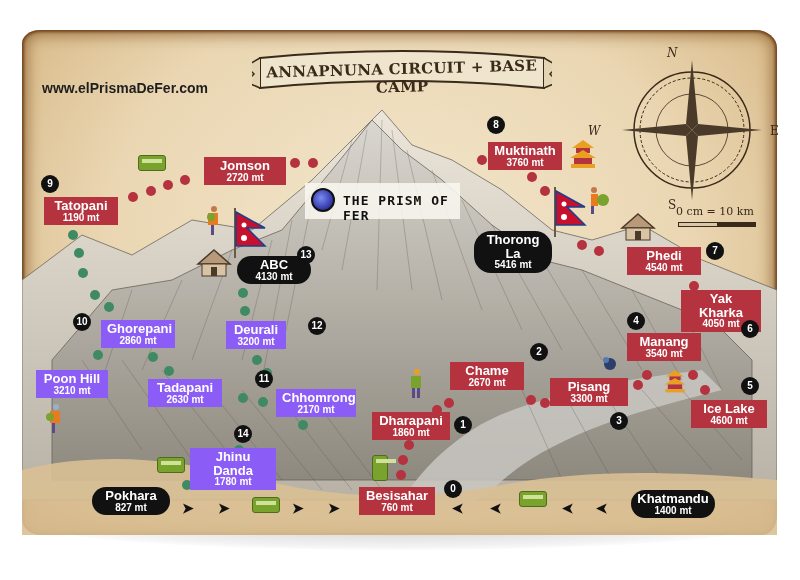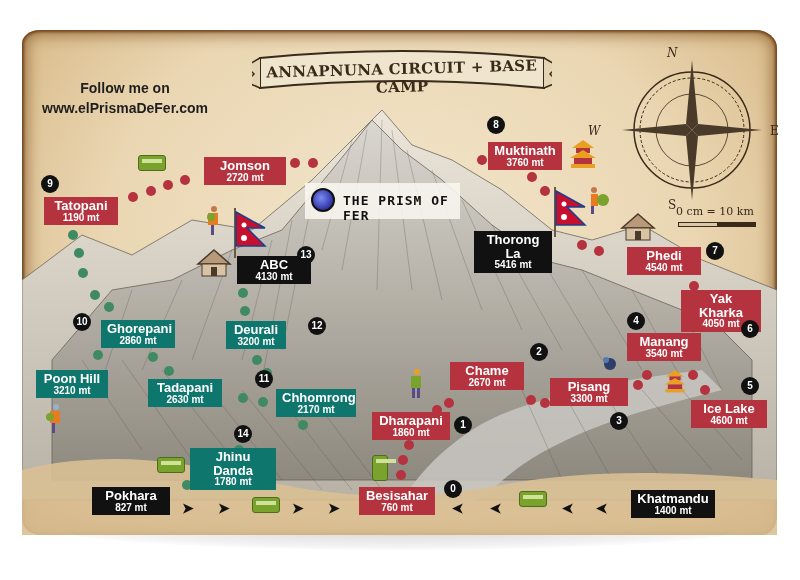--- a/index.html
+++ b/index.html
@@ -34,22 +34,22 @@
     position: absolute; left: 30px; top: 78px; width: 190px; text-align: center;
     font-size: 14px; font-weight: bold; color: #1e1e1e; line-height: 20px;
   }
   .label {
     position: absolute; color: #fff; text-align: center; font-weight: bold;
     line-height: 1.05; padding: 2px 6px; box-sizing: border-box;
   }
   .label .name { display: block; font-size: 13px; }
   .label .alt { display: block; font-size: 10px; }
   .red { background: #b5323f; }
-  .green { background: #0f766e; }
-  .black { background: #111111; }
+  .green { background: #8b5cf6; }
+  .black { background: #111111; border-radius: 17px; }
   .num {
     position: absolute; width: 18px; height: 18px; border-radius: 50%;
     background: #111; color: #fff; font-size: 10px; font-weight: bold;
     text-align: center; line-height: 18px;
   }
   .dot { position: absolute; width: 10px; height: 10px; border-radius: 50%; }
   .dot.r { background: #b5323f; }
   .dot.g { background: #3f8a63; }
   .prism {
     position: absolute; left: 305px; top: 183px; width: 155px; height: 36px;
@@ -138,21 +138,20 @@
 <div class="title-banner">
   <svg width="300" height="52" viewBox="0 0 300 52" style="position:absolute;left:0;top:0">
     <path d="M8,10 Q150,-4 292,10 L292,40 Q150,26 8,40 Z" fill="#efe4cc" stroke="#3a2a1a" stroke-width="2"></path>
     <path d="M8,10 L-6,18 L2,26 L-6,34 L8,40" fill="#e3d4b3" stroke="#3a2a1a" stroke-width="1.5"></path>
     <path d="M292,10 L306,18 L298,26 L306,34 L292,40" fill="#e3d4b3" stroke="#3a2a1a" stroke-width="1.5"></path>
   </svg>
   <div class="title-text">ANNAPNUNA CIRCUIT + BASE CAMP</div>
 </div>
 
 <div class="follow">
-  <div>Follow me on</div>
   <div>www.elPrismaDeFer.com</div>
 </div>
 
 <div class="compass">
   <svg width="160" height="170" viewBox="0 0 160 170">
     <circle cx="80" cy="82" r="58" fill="none" stroke="#3a2a1a" stroke-width="1.5"></circle>
     <circle cx="80" cy="82" r="52" fill="none" stroke="#3a2a1a" stroke-width="1" stroke-dasharray="3 2"></circle>
     <circle cx="80" cy="82" r="36" fill="none" stroke="#3a2a1a" stroke-width="0.8"></circle>
     <polygon points="80,12 86,76 80,82 74,76" fill="#4a3a2a"></polygon>
     <polygon points="80,152 86,88 80,82 74,88" fill="#4a3a2a"></polygon>

